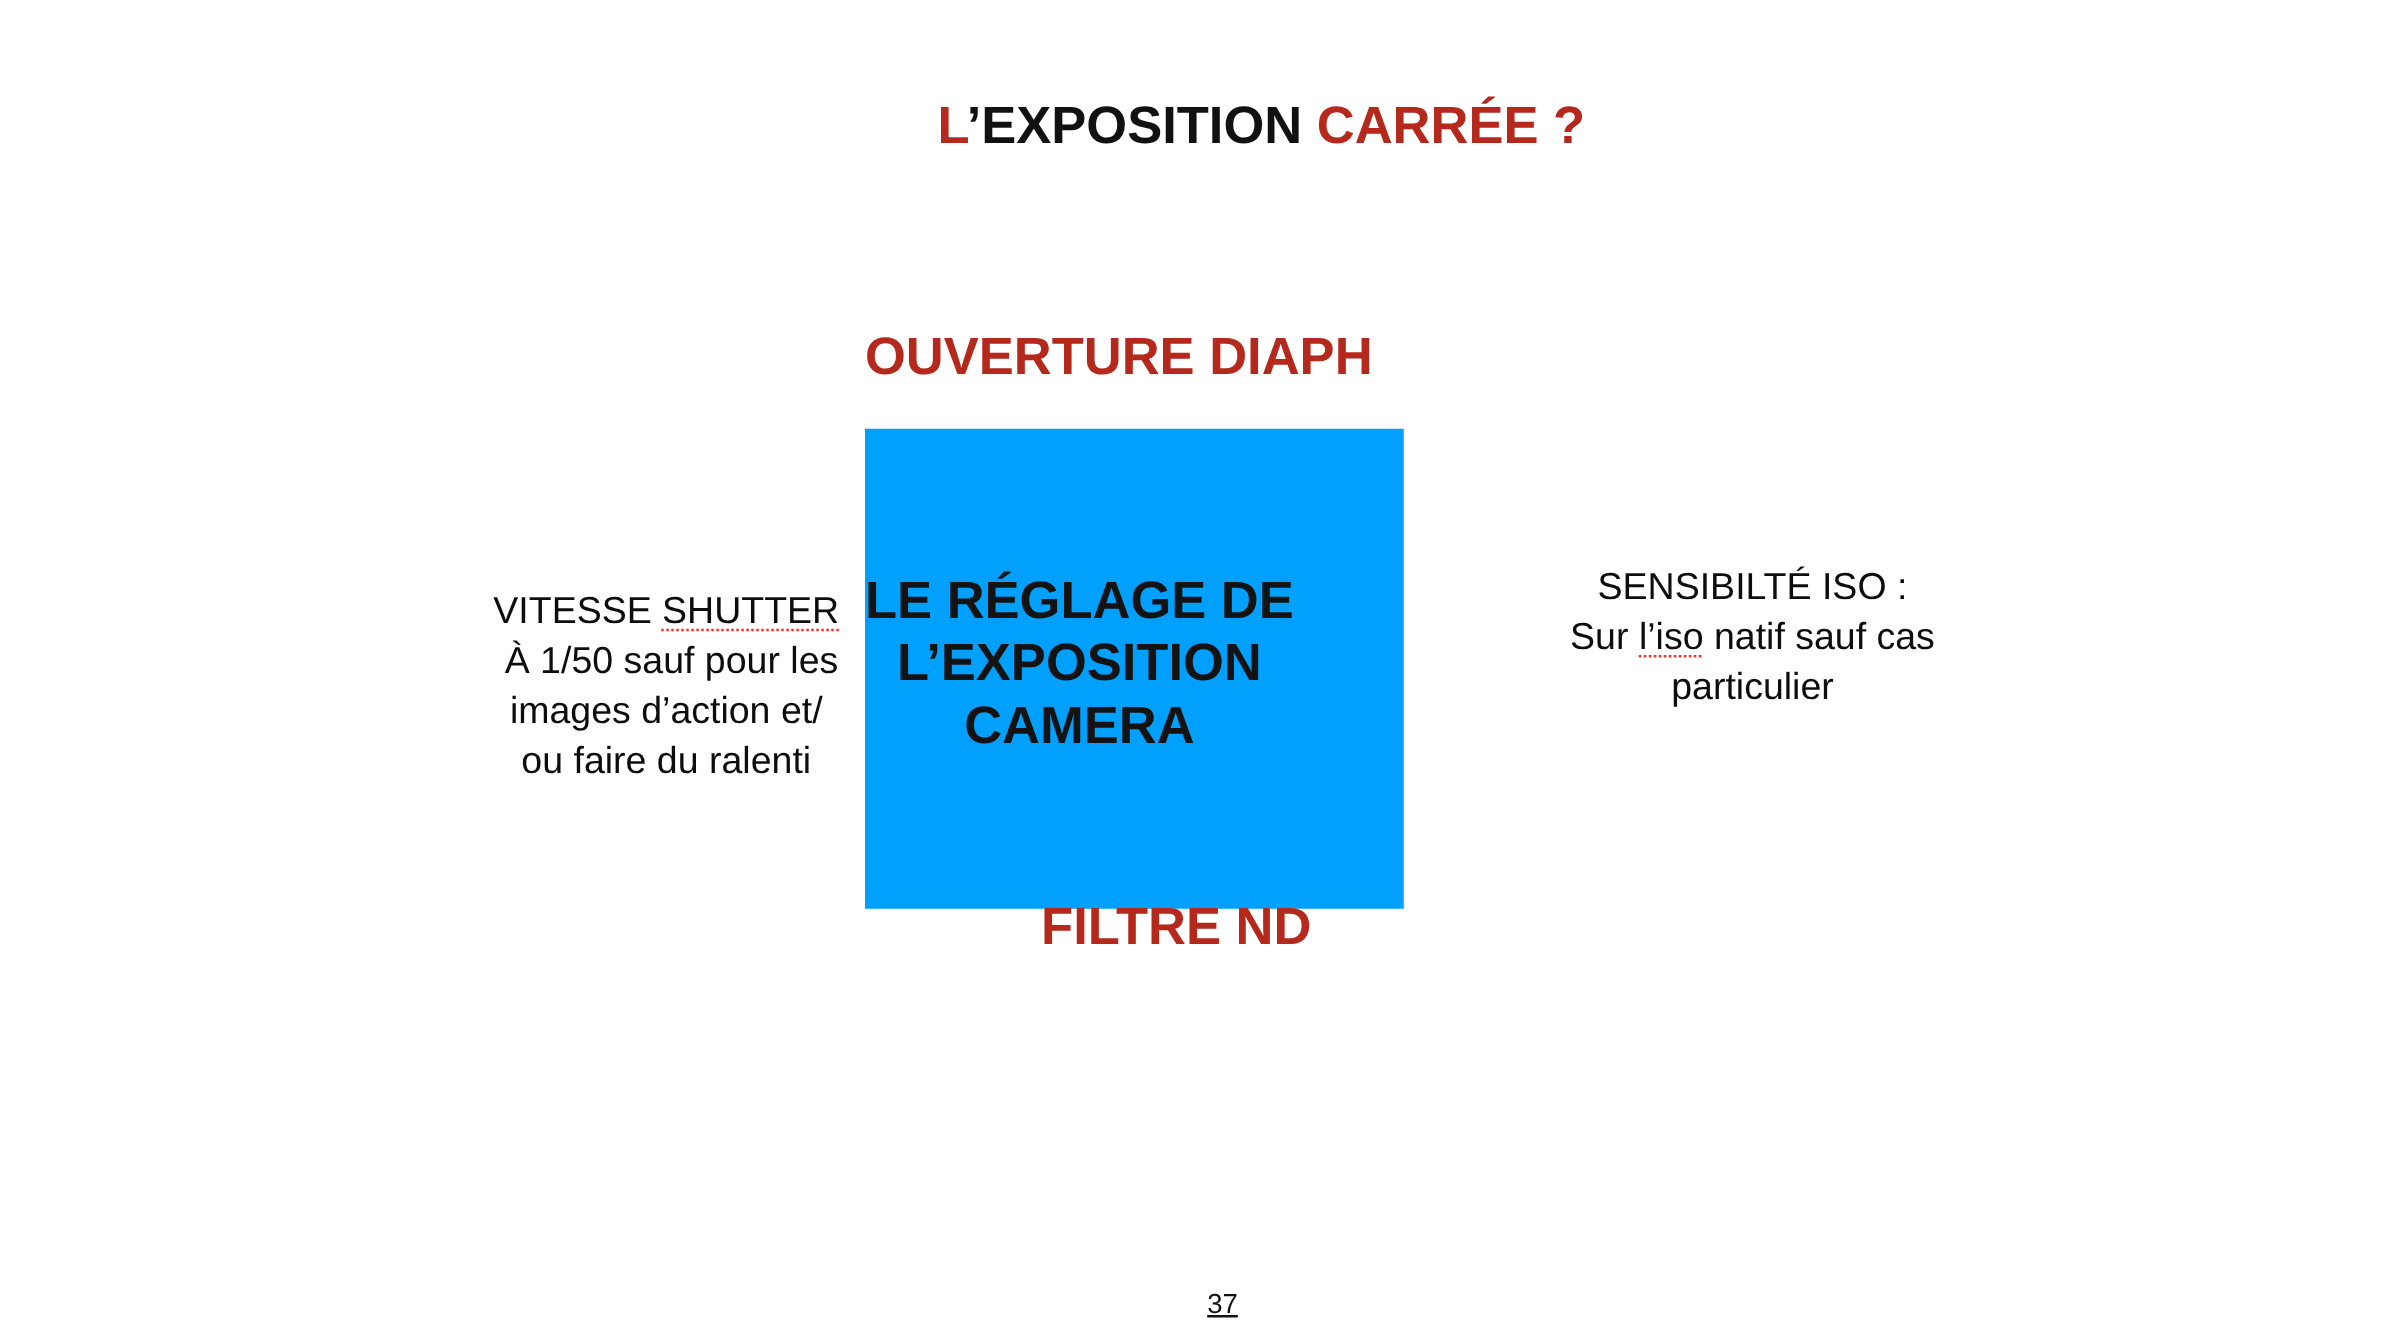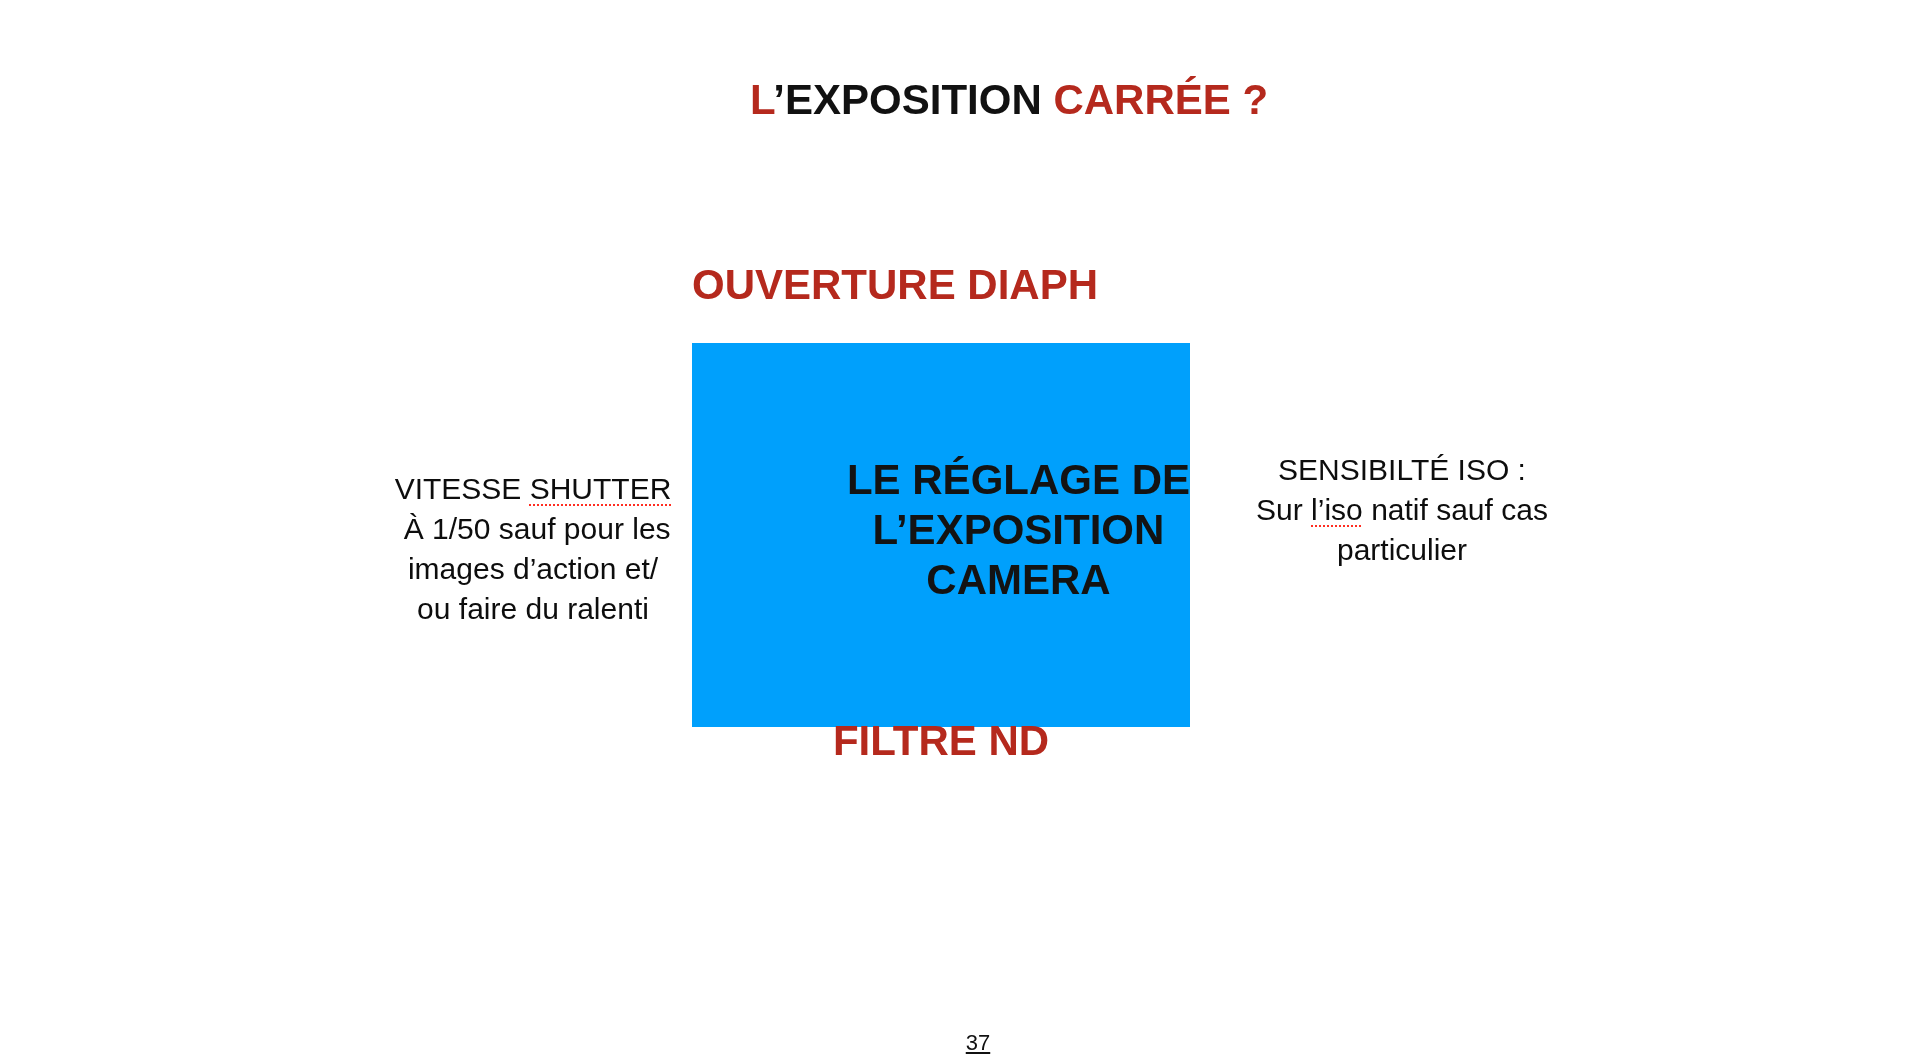--- a/index.html
+++ b/index.html
@@ -40,26 +40,26 @@
     line-height: 46px;
     font-weight: bold;
     color: var(--accent-red, #b5291d);
     white-space: nowrap;
   }
 
   .center-box {
     position: absolute;
     left: 692px;
     top: 343px;
-    width: 498px;
+    width: 431px;
     height: 384px;
     background: var(--box-blue, #00a0fc);
     display: flex;
     align-items: center;
-    justify-content: flex-end;
+    justify-content: flex-start;
   }
   .center-box-text {
     font-size: 42px;
     font-weight: bold;
     line-height: 50px;
     text-align: center;
     color: #131313;
     white-space: pre-line;
     padding-bottom: 10px;
   }

